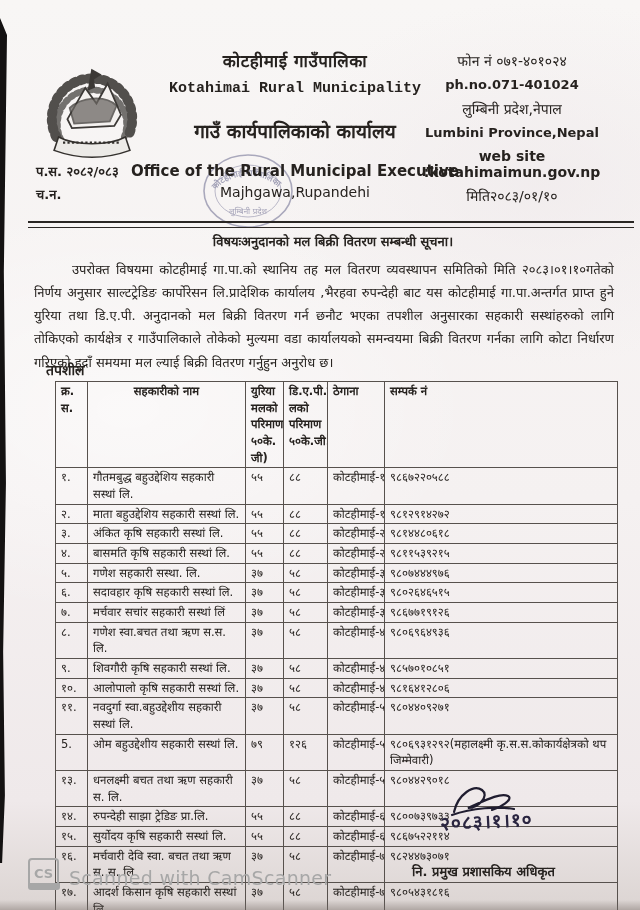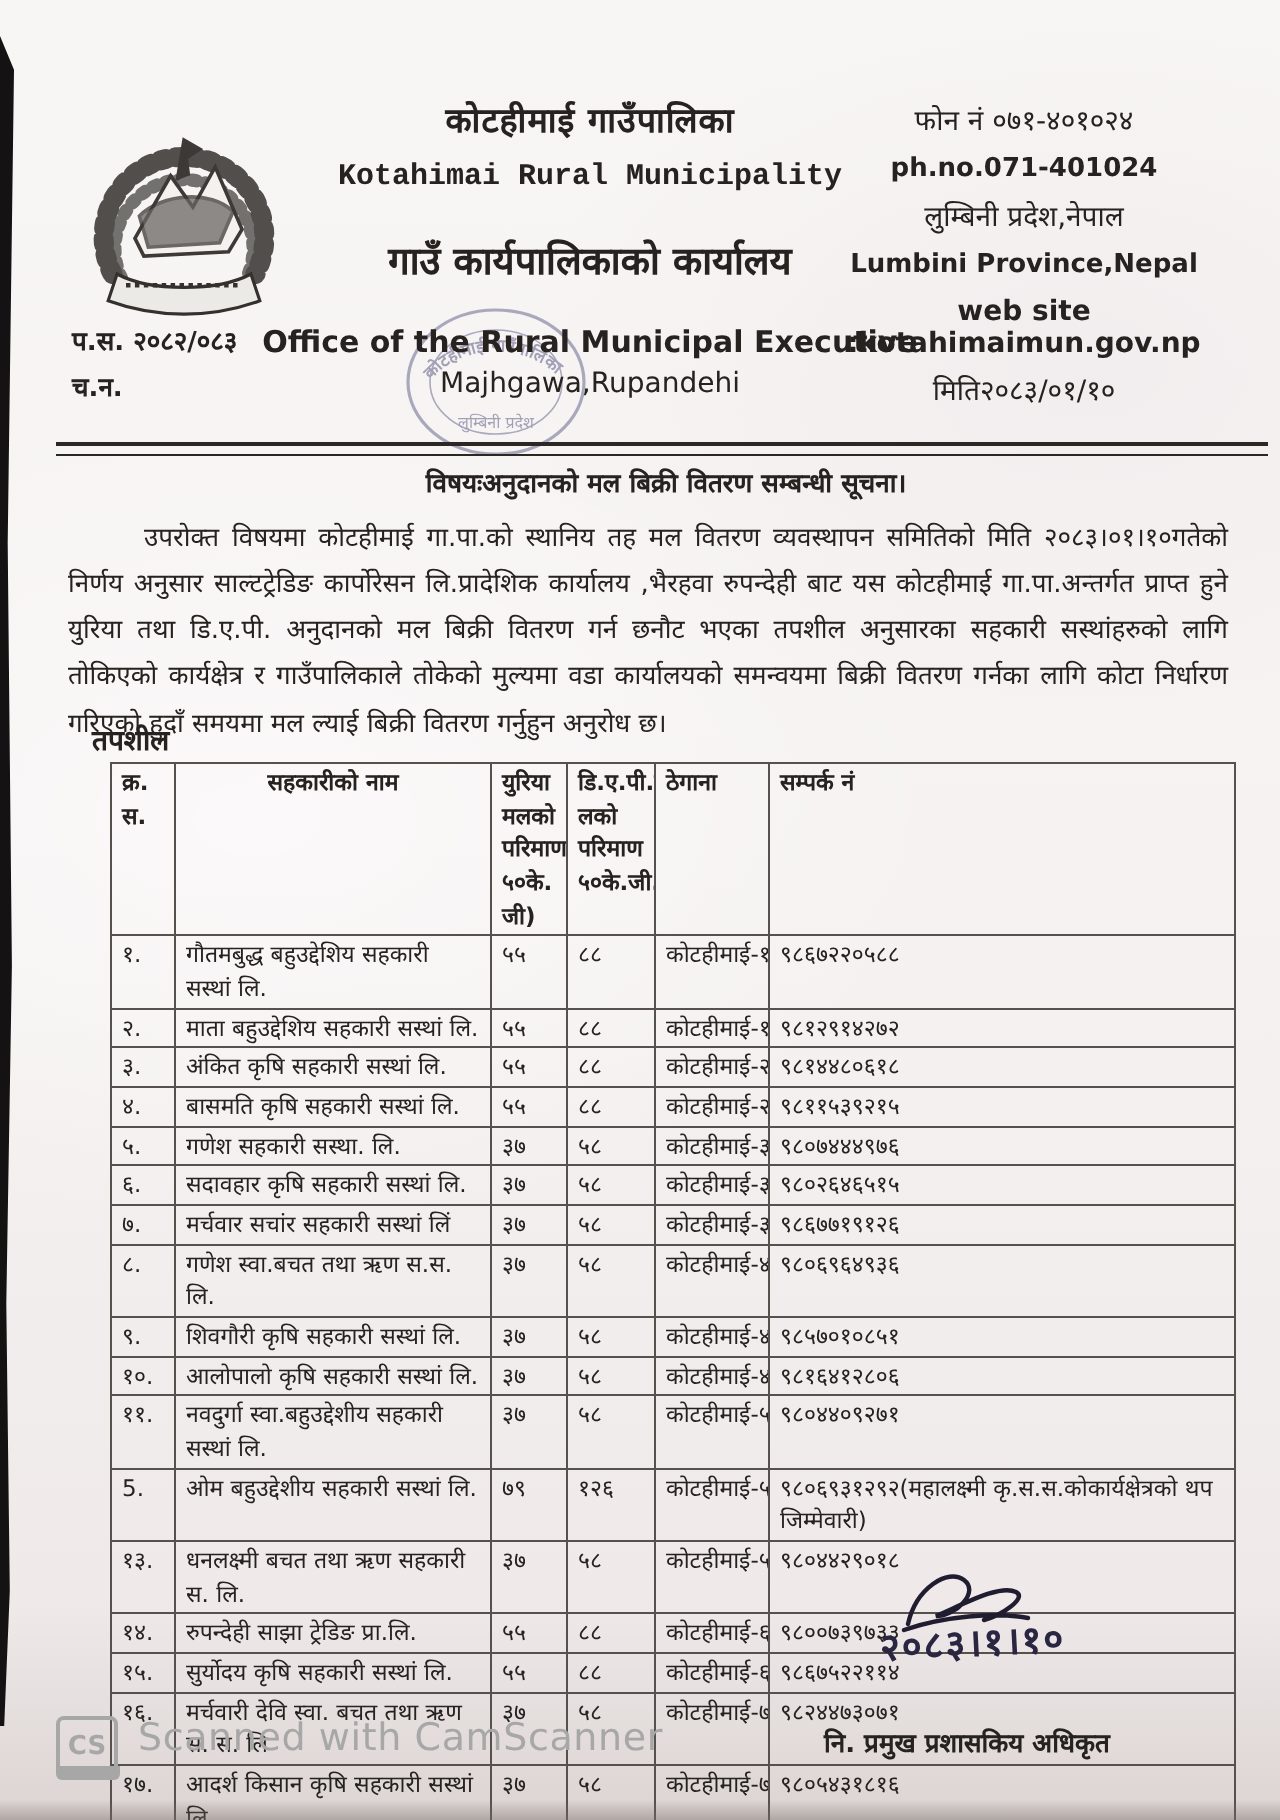--- a/index.html
+++ b/index.html
@@ -55,21 +55,21 @@
   col.w-dap{width:44px;} col.w-addr{width:57px;} col.w-contact{width:233px;}
   table.fert th.name-h{text-align:center;}
 
   
   .sig-area{left:430px;top:782px;width:180px;}
   .sig-svg{position:absolute;left:18px;top:0;}
   .sig-date{position:absolute;left:10px;top:26px;font-size:19px;font-weight:600;color:#2a2540;transform:rotate(-3deg);letter-spacing:1px;}
   .sig-title{position:absolute;left:-18px;top:80px;font-size:13px;font-weight:bold;white-space:nowrap;}
 
   
-  .cam{left:28px;top:858px;display:flex;align-items:flex-start;gap:10px;color:#a7a7a7;}
+  .cam{left:28px;top:858px;display:flex;align-items:flex-end;gap:10px;color:#a7a7a7;}
   .cs-badge{width:27px;height:27px;border:2.5px solid #a7a7a7;border-radius:4px;position:relative;
     display:flex;align-items:center;justify-content:center;font-size:13px;font-weight:bold;color:#a7a7a7;}
   .cs-badge::after{content:"";position:absolute;left:-2.5px;bottom:-2.5px;width:calc(100% + 5px);height:7px;background:#a7a7a7;border-radius:0 0 3px 3px;}
   .cam-text{font-size:19px;letter-spacing:.3px;}
 </style>
 </head>
 <body>
 
 <div class="page">
 

